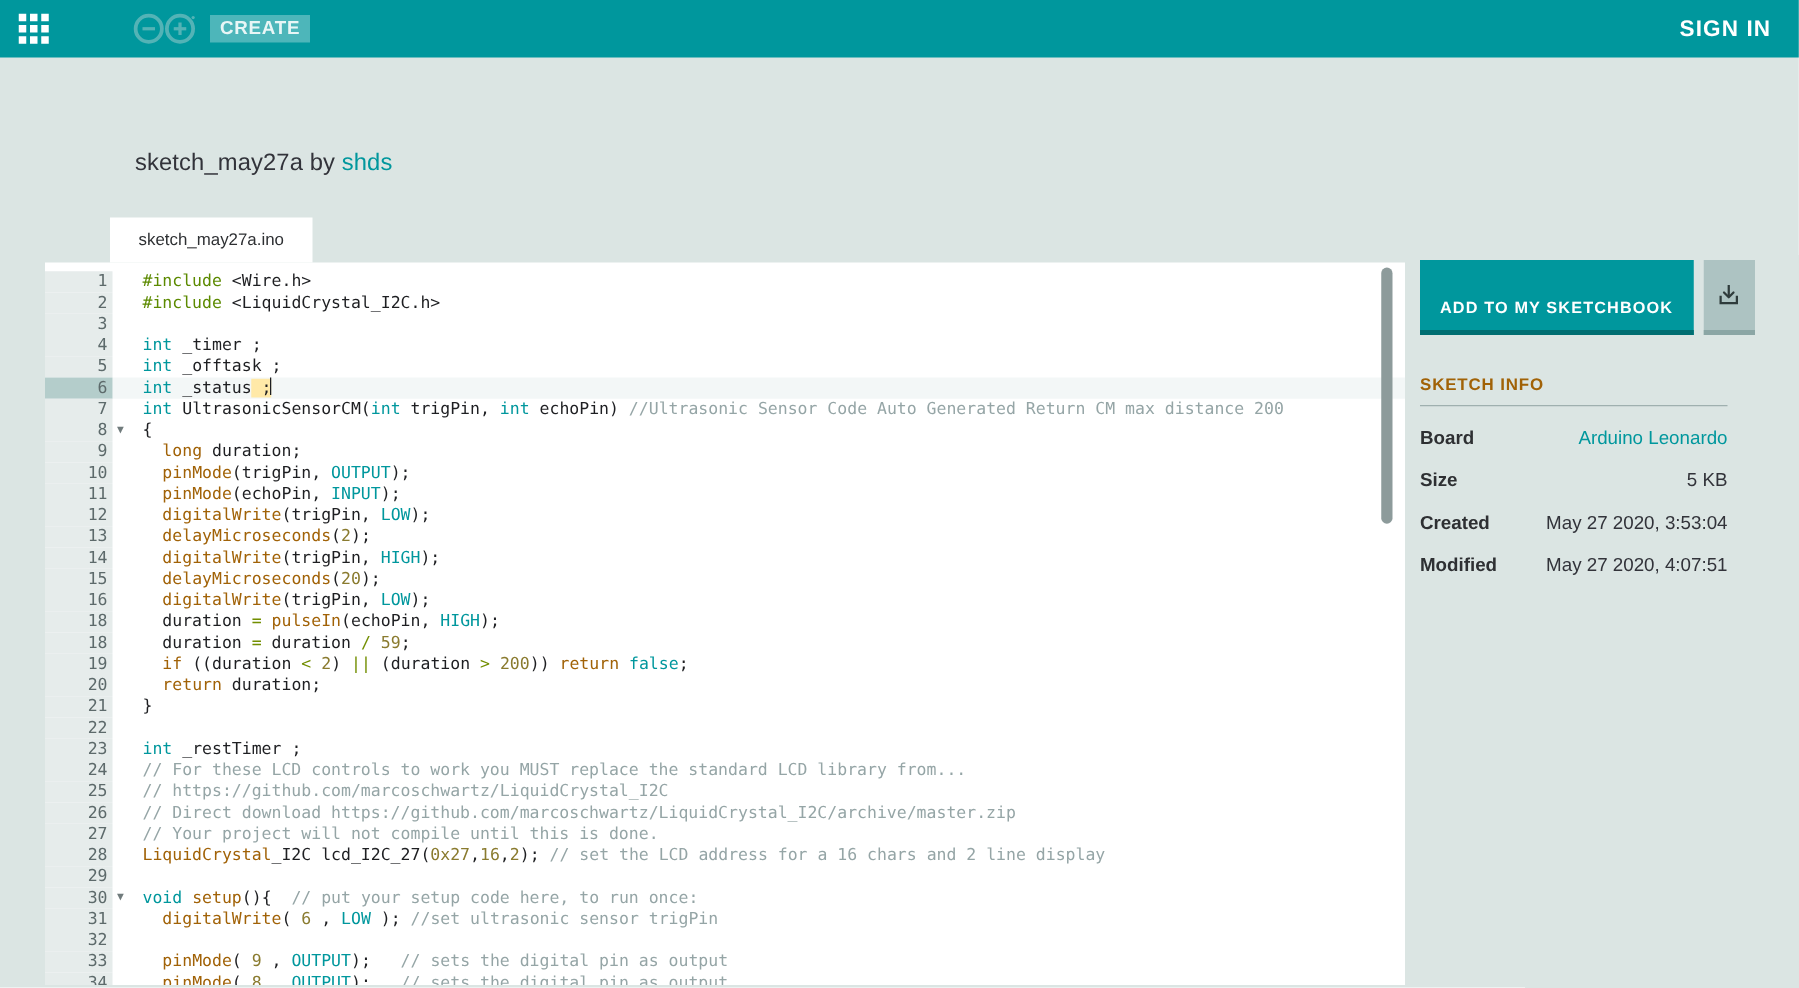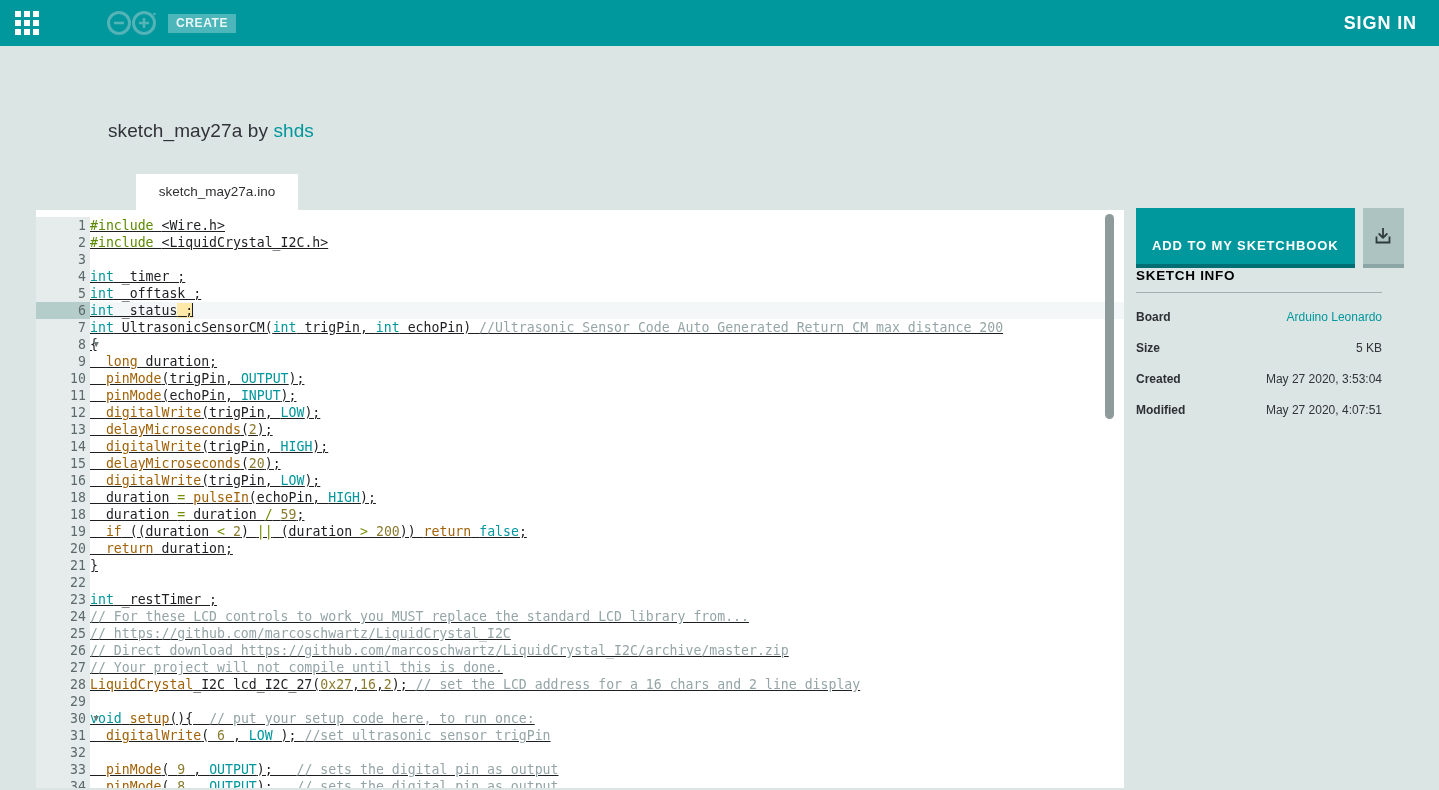--- a/index.html
+++ b/index.html
@@ -30,21 +30,21 @@
     cursor: pointer; margin-left: 2px;
   }
   .apps-grid i { display:block; width:6px; height:6px; background:#ffffff; }
 
   .brand { display:flex; align-items:center; margin-left: 64px; cursor:pointer; }
   .brand svg { display:block; }
   .create-badge {
     margin-left: 8px;
     background: #4db6ba;
     color: #e8f6f6;
-    font-size: 12px; font-weight: 700;
+    font-size: 15px; font-weight: 700;
     letter-spacing: .6px;
     padding: 3px 8px 4px;
     line-height: 1;
     font-family: "Liberation Sans", sans-serif;
   }
 
   .signin {
     position:absolute; right: 22px; top: 50%;
     transform: translateY(-50%);
     color: #ffffff; font-size: 18px; font-weight: 700;
@@ -65,21 +65,21 @@
   .tabs {
     position:absolute; left: 88px; top: 128px;
     display:flex; align-items:flex-end;
   }
   .tab {
     height: 36px; line-height: 36px;
     padding: 0 22px;
     font-size: 13.5px; color: #2e3033;
     cursor: pointer; white-space: nowrap;
   }
-  .tab.active { background:#ffffff; min-width: 162px; text-align:center;margin-left:48px; }
+  .tab.active { background:#ffffff; min-width: 162px; text-align:center; }
   .tab.inactive { background:#afc6c5; min-width: 162px; text-align:center; }
 
   
   .editor {
     position:absolute; left: 36px; top: 164px;
     width: 1088px; height: 578px;
     background: #ffffff;
     overflow: hidden;
   }
   .code-area {
@@ -98,21 +98,21 @@
     color:#5d6a6b;
     text-align:right;
     padding-right: 4px;
     position:relative;
     user-select:none;
   }
   .fold {
     position:absolute; right:-9px; top:0;
     color:#707b7c; font-size:9px; line-height:17px;
   }
-  .code { padding-left: 0; flex: 1; color:#1e1f22;text-decoration:underline; }
+  .code { padding-left: 24px; flex: 1; color:#1e1f22; }
 
   
   .k    { color:#00979d; }            
   .kw   { color:#a16207; }            
   .fn   { color:#a16207; }            
   .cst  { color:#00979d; }            
   .num  { color:#8a7b2f; }            
   .cm   { color:#95a5a6; }            
   .pre  { color:#5c8a00; }
   .op   { color:#728e00; }
@@ -142,30 +142,31 @@
     white-space: nowrap;
   }
   .btn-icon {
     background:#adc3c2; border:none; border-bottom:4px solid #8ba6a5;
     width: 44px; display:flex; align-items:center; justify-content:center;
     cursor:pointer;
   }
   .btn-icon svg { display:block; }
 
   .info-title {
+    margin-top: 32px;
     font-size: 13.5px; font-weight:700; letter-spacing: .7px;
-    color:#000000;
+    color:#a16207;
     padding-bottom: 9px;
     border-bottom: 1px solid #9fb0af;
     width: 246px;
   }
   .info-row {
     display:flex; justify-content:space-between; align-items:baseline;
     width: 246px; margin-top: 17px;
-    font-size: 12px;
+    font-size: 15px;
     text-align: right;
   }
   .info-row .lbl { font-weight:700; color:#2e3033; }
   .info-row .val { color:#32333a; }
   .info-row .val.link { color:#00979d; }
 </style>
 </head>
 <body>
 
 <div class="topbar">

